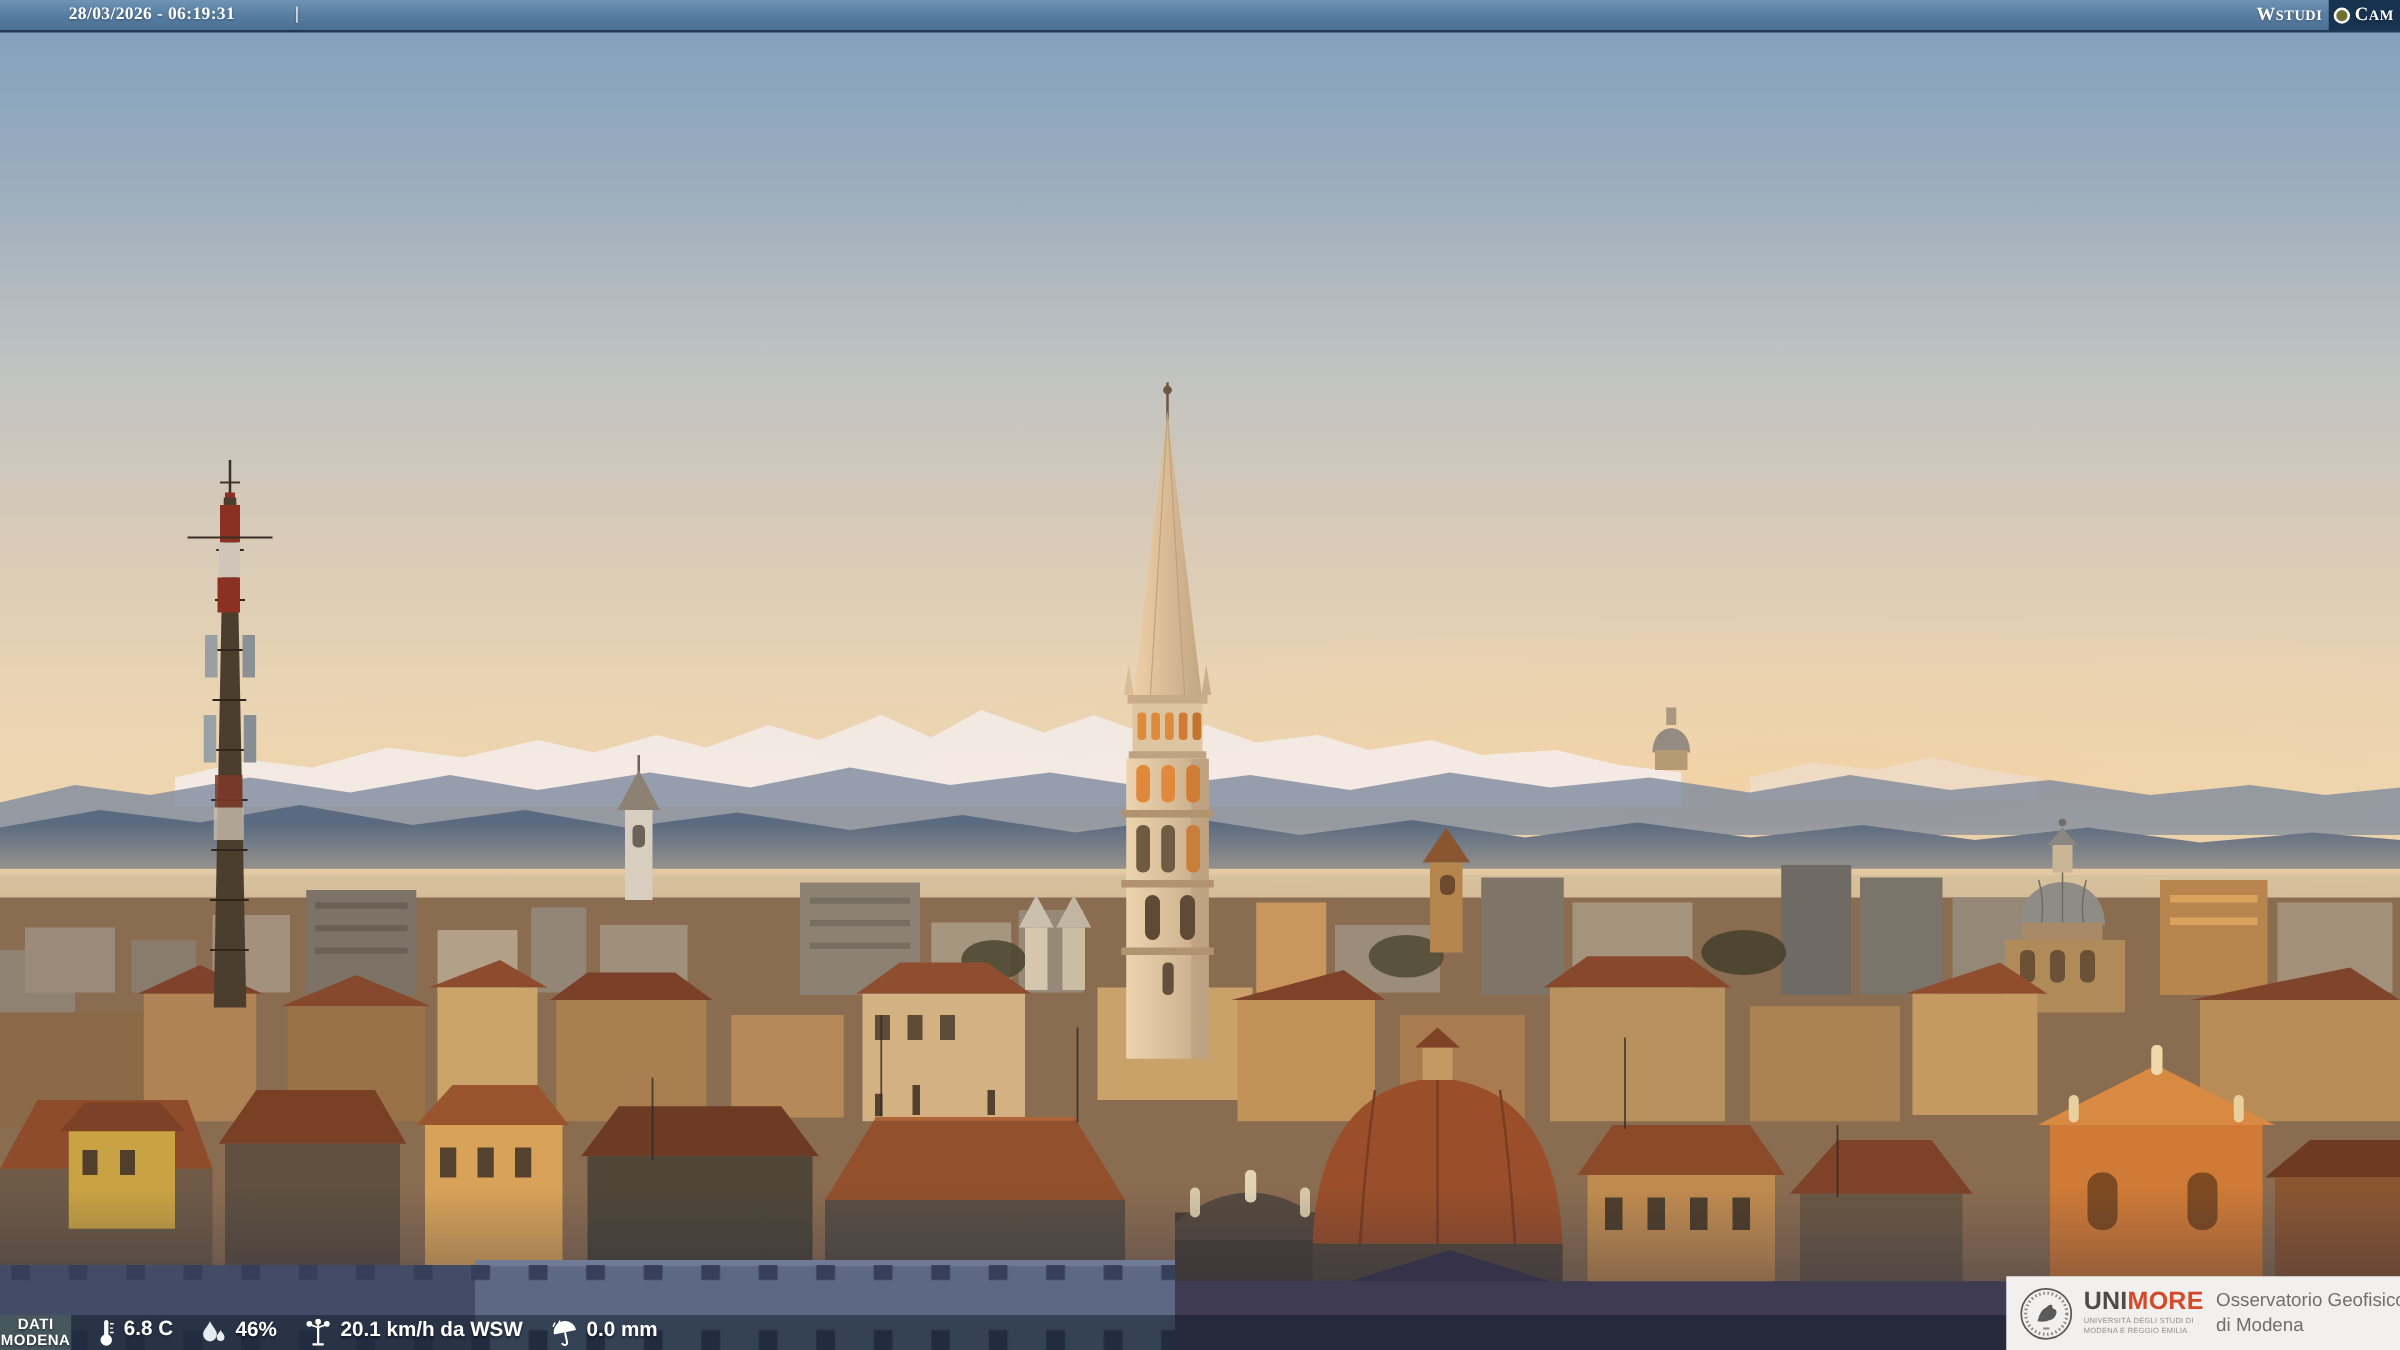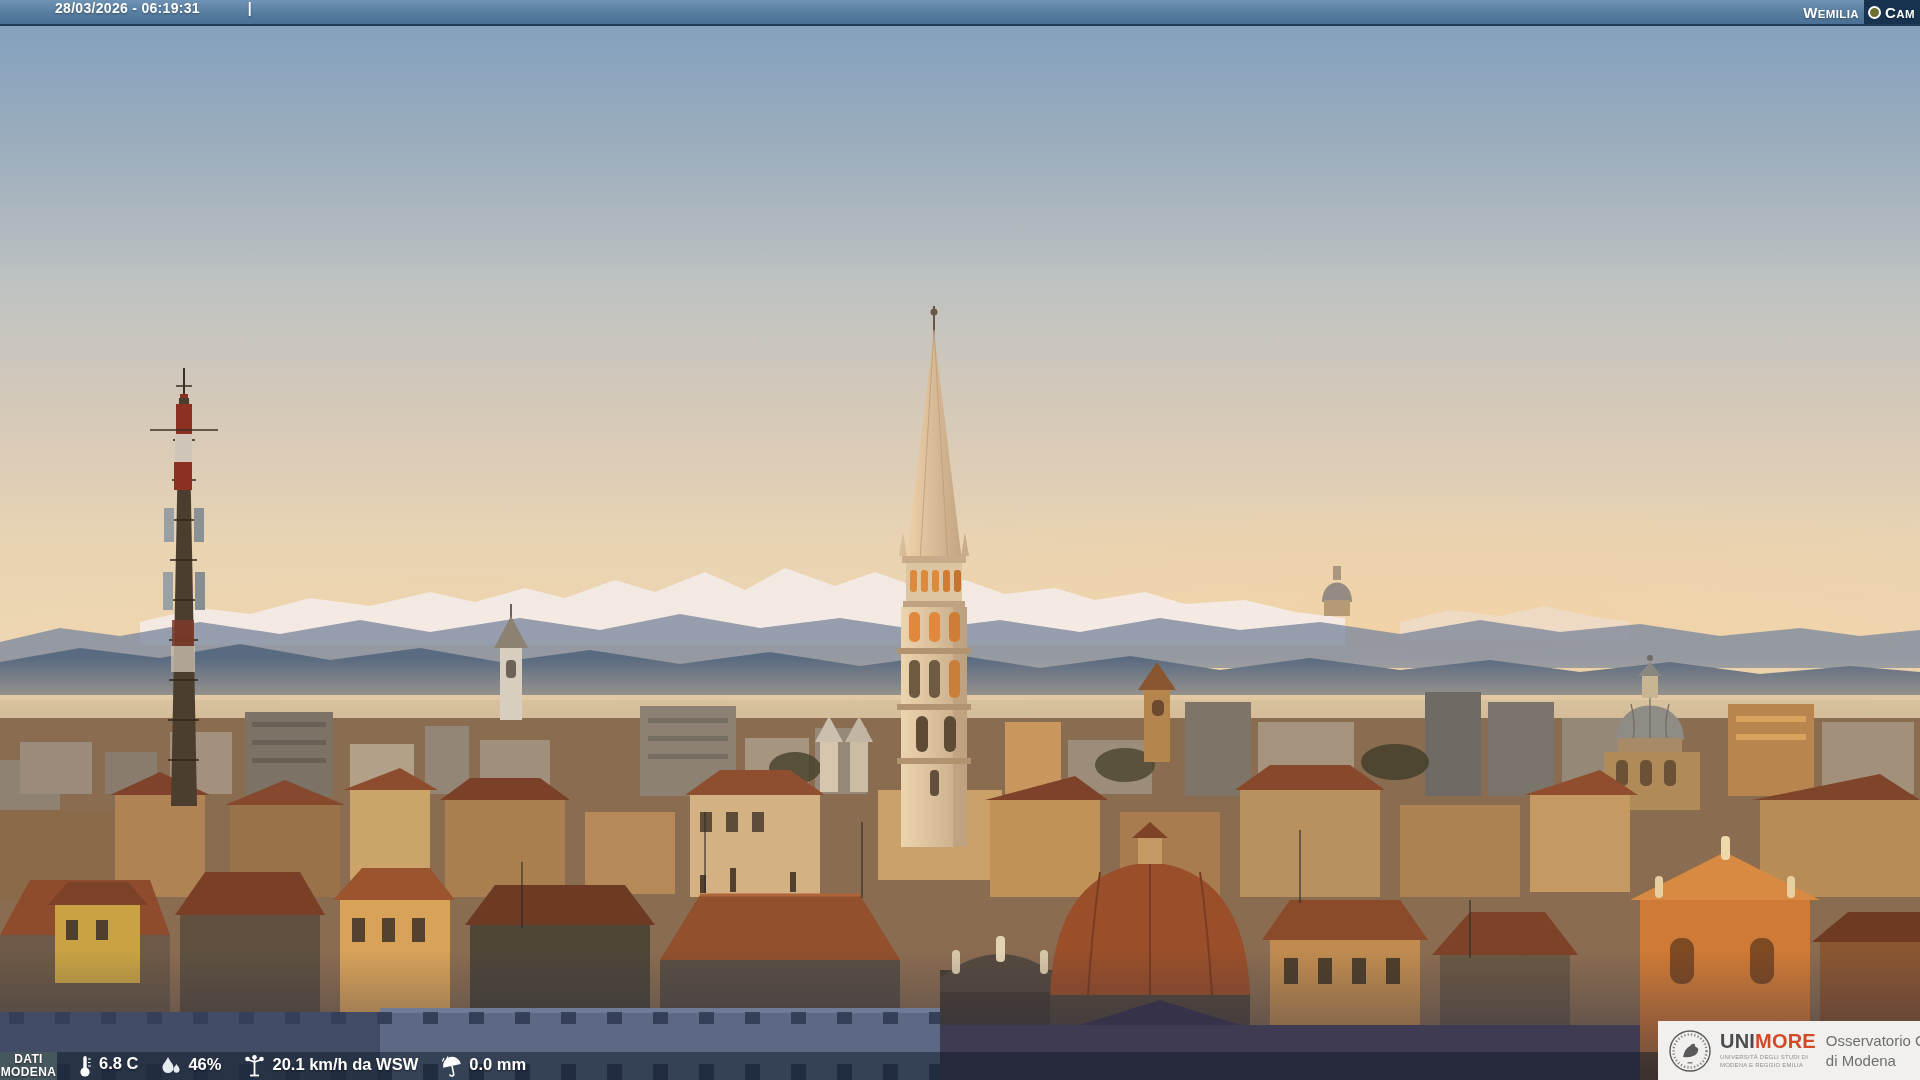--- a/index.html
+++ b/index.html
@@ -5,22 +5,22 @@
   html,body{margin:0;padding:0;background:#000;}
   .stage{position:relative;width:1920px;height:1080px;overflow:hidden;
          font-family:"Liberation Sans",sans-serif;}
   .photo{position:absolute;inset:0;}
   .photo svg{display:block;width:100%;height:100%;}
 
   
   .topbar{position:absolute;top:0;left:0;right:0;height:24px;
     background:linear-gradient(180deg,#6e93b4 0%,#567c9f 55%,#4a7095 100%);
     border-bottom:2px solid var(--top-bar-border,#1f3a52);
-    display:flex;align-items:flex-start;color:#fff;font-weight:bold;font-size:14px;
-    letter-spacing:.3px;text-shadow:0 1px 2px rgba(0,0,0,.35);z-index:30;}
+    display:flex;align-items:center;color:#fff;font-weight:bold;font-size:14px;
+    letter-spacing:.3px;text-shadow:0 1px 2px rgba(0,0,0,.35);z-index:30;font-family:Liberation Serif, serif;}
   .datetime{margin-left:55px;white-space:nowrap;}
   .sep{margin:0 44px 0 48px;}
   .cam-title{white-space:nowrap;}
   .wc-logo{position:absolute;right:0;top:0;height:24px;display:flex;align-items:center;}
   .wc-weather{font-size:11.5px;letter-spacing:.4px;margin-right:5px;display:flex;align-items:baseline;}
   .wc-weather .ini,.wc-cam .ini{font-size:15px;}
   .wc-box{height:24px;background:var(--logo-navy,#17334f);display:flex;align-items:center;padding:0 5px 0 4px;}
   .wc-icon{width:13px;height:13px;border-radius:50%;background:#6d7030;border:2.5px solid #fff;
     box-sizing:border-box;margin-right:4px;flex:0 0 auto;}
   .wc-cam{font-size:11.5px;letter-spacing:.4px;color:#fff;display:flex;align-items:baseline;}
@@ -30,21 +30,21 @@
     background:var(--bar-overlay,rgba(14,26,38,.5));
     display:flex;align-items:center;color:#fff;font-weight:bold;font-size:16.5px;
     text-shadow:0 1px 2px rgba(0,0,0,.55);z-index:20;}
   .dati{width:57px;height:28px;background:rgba(96,116,114,.55);flex:0 0 auto;
     display:flex;flex-direction:column;align-items:center;justify-content:center;
     font-size:12px;line-height:1.1;letter-spacing:.4px;}
   .witem{display:flex;margin-left:22px;white-space:nowrap;}
   .witem svg{margin-right:6px;flex:0 0 auto;}
 
   
-  .brandbox{position:absolute;right:0;bottom:0;width:262px;height:59px;background:#f1f0ee;
+  .brandbox{position:absolute;right:0;bottom:0;width:315px;height:59px;background:#f1f0ee;
     display:flex;align-items:center;box-sizing:border-box;padding:0 6px 0 10px;z-index:40;}
   .seal{flex:0 0 auto;margin-right:8px;}
   .wordmark{display:flex;flex-direction:column;margin-right:10px;flex:0 0 auto;}
   .wm-main{font-weight:bold;font-size:20px;line-height:1;letter-spacing:.2px;color:#4c4c4c;white-space:nowrap;}
   .wm-main .more{color:var(--unimore-red,#d24a2a);}
   .wm-sub{font-size:6px;color:#8f8f8f;margin-top:3px;line-height:1.3;letter-spacing:.2px;white-space:nowrap;}
   .obs{font-size:15px;color:#6f6f6f;line-height:1.3;white-space:nowrap;}
 </style>
 </head>
 <body>
@@ -325,21 +325,21 @@
       </g>
     </svg>
   </div>
 
   <div class="topbar">
     <span class="datetime">28/03/2026 - 06:19:31</span>
     <span class="sep">|</span>
     <div class="wc-logo">
       <span class="wc-weather">
           <span class="ini">W</span>
-          <span>EMILIA</span>
+          <span>STUDI</span>
         </span>
       <span class="wc-box">
         <span class="wc-icon"></span>
         <span class="wc-cam">
             <span class="ini">C</span>
             <span>AM</span>
           </span>
       </span>
     </div>
   </div>

